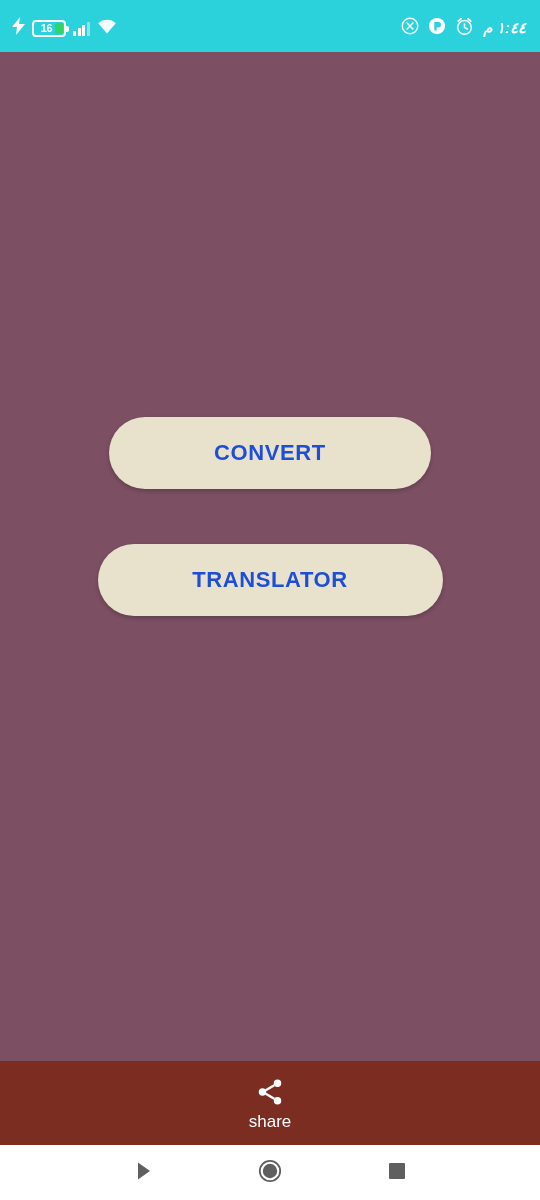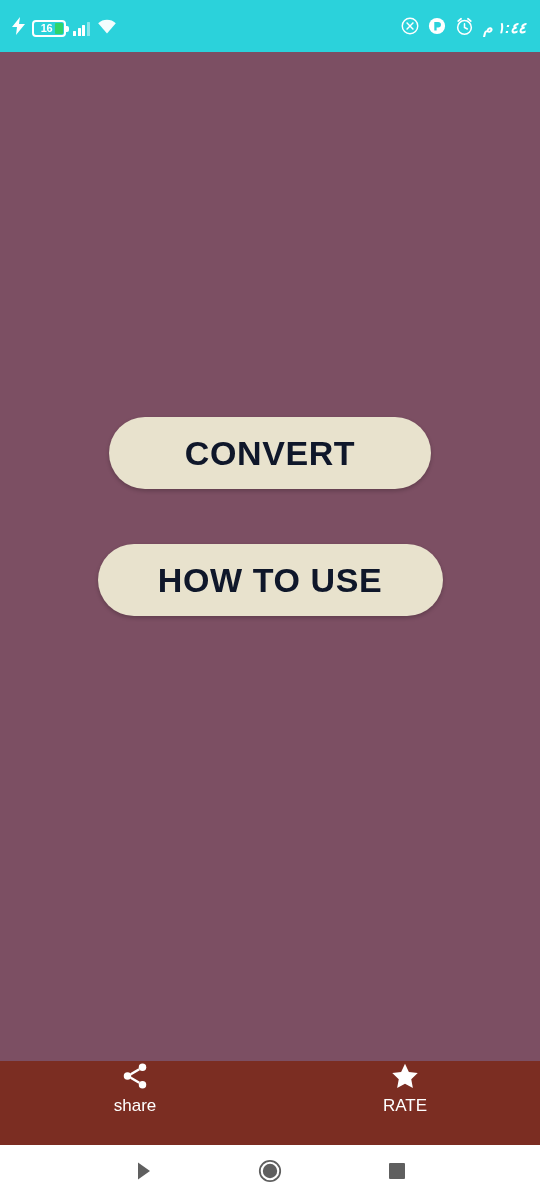--- a/index.html
+++ b/index.html
@@ -132,23 +132,23 @@
   }
 
   .app-btn {
     display: flex;
     align-items: center;
     justify-content: center;
     height: 72px;
     border: none;
     border-radius: 40px;
     background: #e8e2cd;
-    color: #0f172a;
+    color: #1d4ed8;
     font-family: "Liberation Sans", sans-serif;
-    font-size: 34px;
+    font-size: 22px;
     font-weight: bold;
     letter-spacing: 0.6px;
     box-shadow: 0 2px 4px rgba(0,0,0,0.22);
     cursor: pointer;
   }
 
   .app-btn.wide { width: 345px; }
   .app-btn.narrow { width: 322px; }
 
   
@@ -158,20 +158,21 @@
     background: #7b2d22;
     display: flex;
     align-items: center;
   }
 
   .bottom-item {
     flex: 1 1 0;
     display: flex;
     flex-direction: column;
     align-items: center;
+    justify-content: center;
     gap: 6px;
     cursor: pointer;
     height: 100%;
   }
 
   .bottom-item .glyph {
     display: flex;
     align-items: center;
     justify-content: center;
     height: 30px;
@@ -260,47 +261,39 @@
         </svg>
       </span>
 
       <span class="status-time">١:٤٤ م</span>
     </div>
   </div>
 
   <div class="content">
     <div class="btn-stack">
       <button class="app-btn narrow">CONVERT</button>
-      <button class="app-btn wide">HOW TO USE</button>
+      <button class="app-btn wide">TRANSLATOR</button>
     </div>
   </div>
 
   <div class="bottom-bar">
 
     <div class="bottom-item">
       <span class="glyph">
         <svg width="30" height="30" viewBox="0 0 24 24" aria-hidden="true">
           <circle cx="18" cy="5" r="3" fill="#ffffff"></circle>
           <circle cx="6" cy="12" r="3" fill="#ffffff"></circle>
           <circle cx="18" cy="19" r="3" fill="#ffffff"></circle>
           <path d="M8.6 10.6 L15.4 6.6 M8.6 13.4 L15.4 17.4" stroke="#ffffff" stroke-width="2"></path>
         </svg>
       </span>
       <span class="bottom-label">share</span>
     </div>
 
 
-    <div class="bottom-item">
-      <span class="glyph">
-        <svg width="30" height="30" viewBox="0 0 24 24" aria-hidden="true">
-          <polygon points="12,2.2 15.1,8.7 22.2,9.6 17,14.5 18.3,21.5 12,18.1 5.7,21.5 7,14.5 1.8,9.6 8.9,8.7" fill="#ffffff"></polygon>
-        </svg>
-      </span>
-      <span class="bottom-label">RATE</span>
-    </div>
   </div>
 
   <div class="nav-bar">
 
     <div class="nav-key">
       <span>
         <svg width="22" height="22" viewBox="0 0 22 22" aria-hidden="true">
           <polygon points="6,2.5 18,11 6,19.5" fill="#5f5f5f"></polygon>
         </svg>
       </span>

